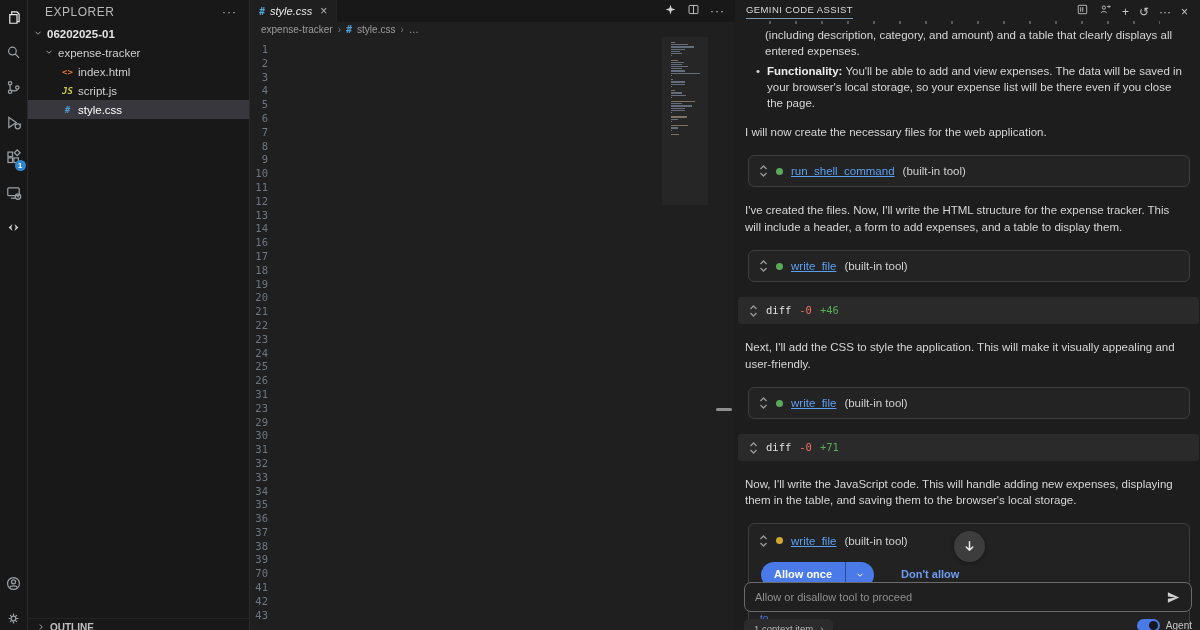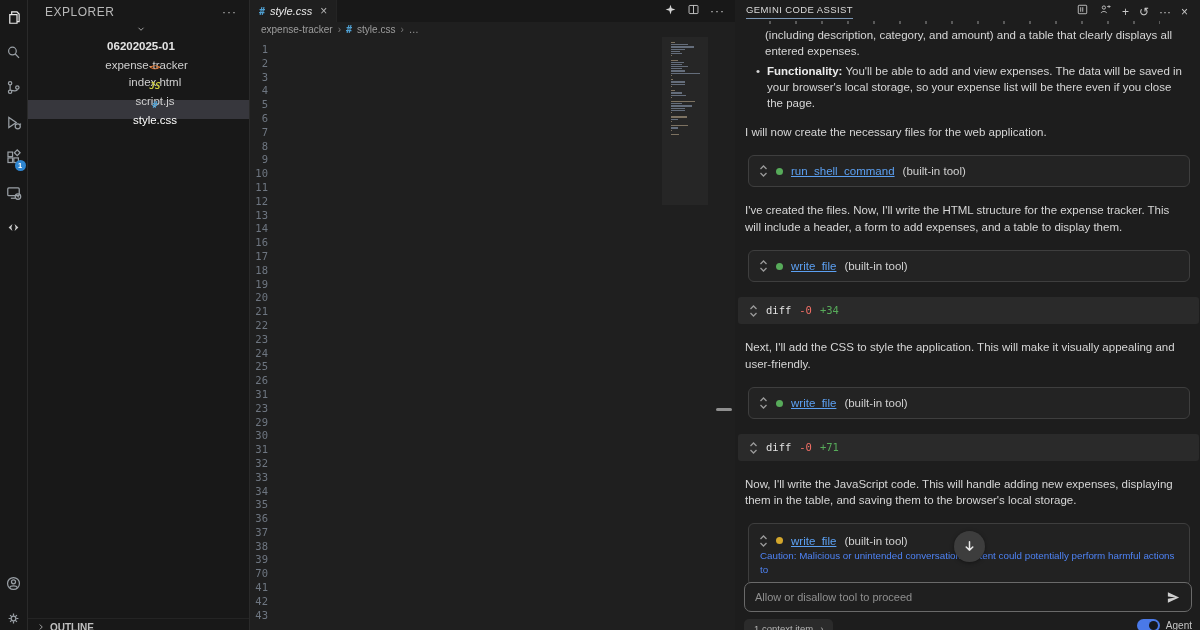--- a/index.html
+++ b/index.html
@@ -13,21 +13,21 @@
   .ab-item svg { width:17px; height:17px; }
   .ab-badge { position:absolute; right:2px; bottom:6px; min-width:11px; height:11px; border-radius:6px; background:#2f86d1; color:#fff; font-size:7.5px; display:flex; align-items:center; justify-content:center; font-weight:bold; }
   .ab-bottom { margin-bottom:-8px; }
 
   
   .sidebar { flex:0 0 222px; background:#181818; border-right:1px solid #2a2a2a; position:relative; font-size:11.5px; overflow:hidden; }
   .sb-head { height:24px; display:flex; align-items:center; justify-content:space-between; padding:0 12px 0 17px; }
   .sb-title { font-size:12px; letter-spacing:.5px; color:#b8b8b8; }
   .sb-more { color:#bdbdbd; font-size:12px; cursor:pointer; letter-spacing:1px; }
   .tree { }
-  .trow { height:19px; display:flex; align-items:center; gap:4px; color:#cfcfcf; cursor:pointer; white-space:nowrap;flex-direction:column; }
+  .trow { height:19px; display:flex; align-items:center; gap:4px; color:#cfcfcf; cursor:pointer; white-space:nowrap; }
   .trow.root { padding-left:5px; font-weight:bold; color:#e4e4e4; }
   .trow.folder { padding-left:16px; }
   .trow.file { padding-left:33px; }
   .trow.selected { background:#37373d; color:#fff; }
   .chev svg { width:10px; height:10px; }
   .ficon { width:13px; display:inline-block; text-align:center; font-family:"DejaVu Sans Mono",monospace; font-weight:bold; font-size:9px; }
   .outline { position:absolute; bottom:-6px; left:0; right:0; height:18px; border-top:1px solid #242424; display:flex; align-items:center; gap:4px; padding-left:8px; font-size:10px; font-weight:bold; color:#c0c0c0; }
 
   
   .editor { flex:0 0 485px; display:flex; flex-direction:column; background:#1f1f1f; position:relative; overflow:hidden; }
@@ -450,21 +450,21 @@
         </div>
         <div class="diff-bar">
           <span class="chevud">
             <svg width="9" height="14" viewBox="0 0 9 14" fill="none" stroke="#9a9a9a" stroke-width="1.3">
               <path d="M1.5 5 4.5 2 7.5 5"></path>
               <path d="M1.5 9 4.5 12 7.5 9"></path>
             </svg>
           </span>
           <span>diff</span>
           <span class="diff-red" style="color: rgb(244, 112, 103);">-0</span>
-          <span class="diff-green" style="color: rgb(87, 171, 90);">+34</span>
+          <span class="diff-green" style="color: rgb(87, 171, 90);">+46</span>
         </div>
         <div class="para">Next, I'll add the CSS to style the application. This will make it visually appealing and user-friendly.</div>
         <div class="tool-card">
           <span class="chevud">
             <svg width="9" height="14" viewBox="0 0 9 14" fill="none" stroke="#9a9a9a" stroke-width="1.3">
               <path d="M1.5 5 4.5 2 7.5 5"></path>
               <path d="M1.5 9 4.5 12 7.5 9"></path>
             </svg>
           </span>
           <span class="dot" style="background: rgb(87, 171, 90);"></span>
@@ -488,20 +488,32 @@
             <span class="chevud">
               <svg width="9" height="14" viewBox="0 0 9 14" fill="none" stroke="#9a9a9a" stroke-width="1.3">
                 <path d="M1.5 5 4.5 2 7.5 5"></path>
                 <path d="M1.5 9 4.5 12 7.5 9"></path>
               </svg>
             </span>
             <span class="dot" style="background: rgb(212, 167, 44);"></span>
             <span class="tool-link">write_file</span>
             <span class="tool-suffix">(built-in tool)</span>
           </div>
+          <div class="pc-btns">
+            <span class="allow-btn" style="background: rgb(74, 121, 232);">
+              <span class="ao-main">Allow once</span>
+              <span class="ao-div"></span>
+              <span class="ao-chev">
+                <svg width="10" height="10" viewBox="0 0 16 16">
+                  <path d="M4 6l4 4 4-4" stroke="#fff" stroke-width="1.6" fill="none"></path>
+                </svg>
+              </span>
+            </span>
+            <span class="deny-btn">Don't allow</span>
+          </div>
           <div class="caution" style="color: rgb(78, 131, 245);">Caution: Malicious or unintended conversation content could potentially perform harmful actions to</div>
         </div>
       </div>
     <div class="fab">
       <svg viewBox="0 0 16 16" width="15" height="15">
           <path d="M8 3v9M4.5 8.5 8 12l3.5-3.5" stroke="#e8e8e8" stroke-width="1.6" fill="none" stroke-linecap="round" stroke-linejoin="round"></path>
         </svg>
     </div>
     <div class="composer">
       <div class="input-box">

